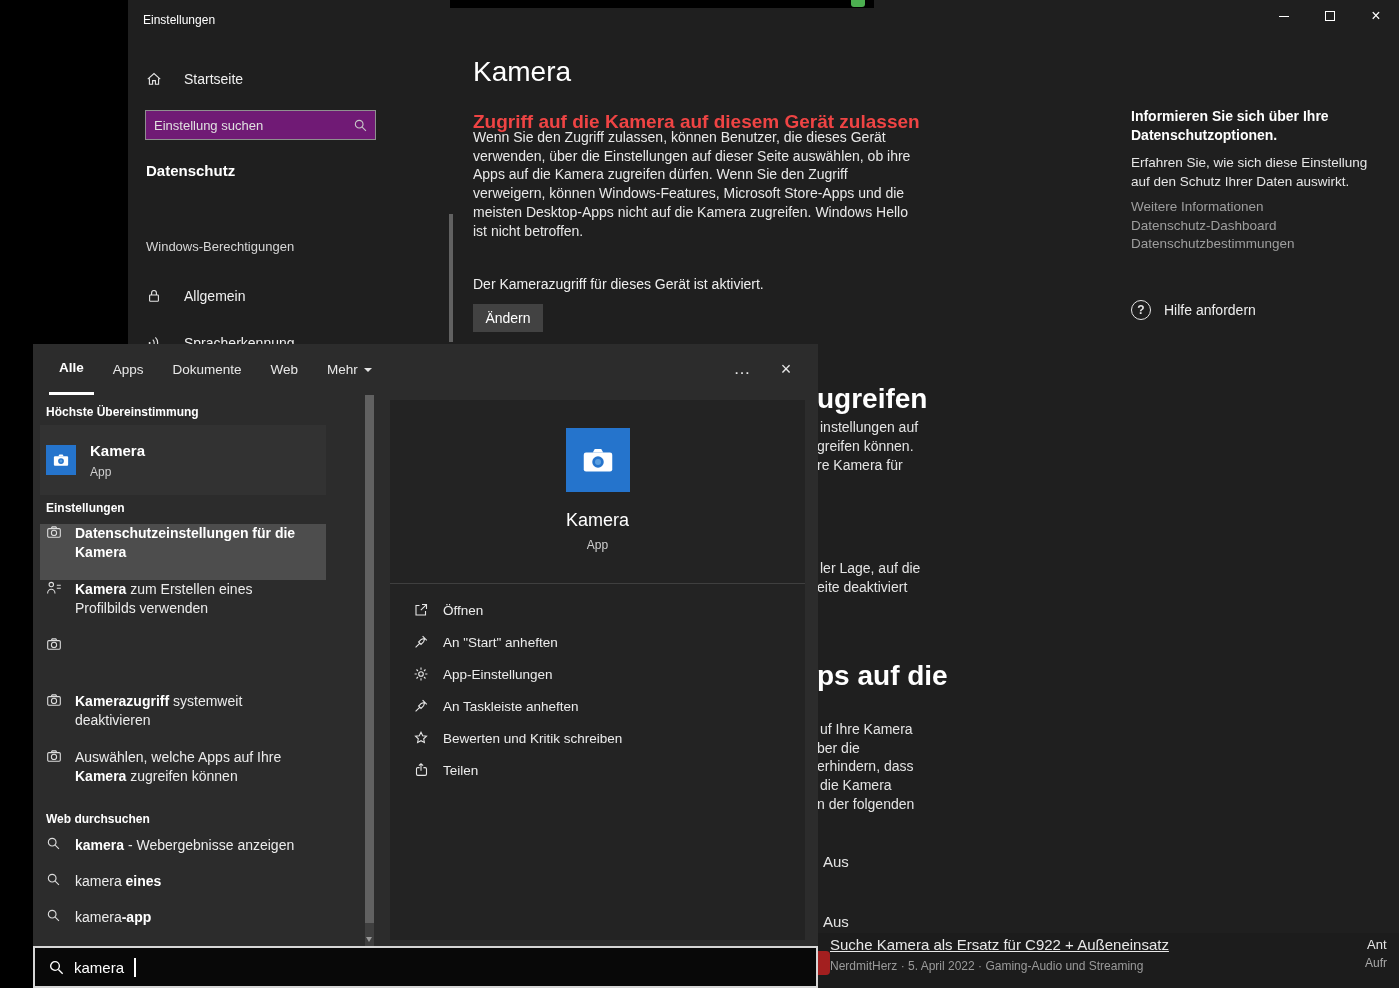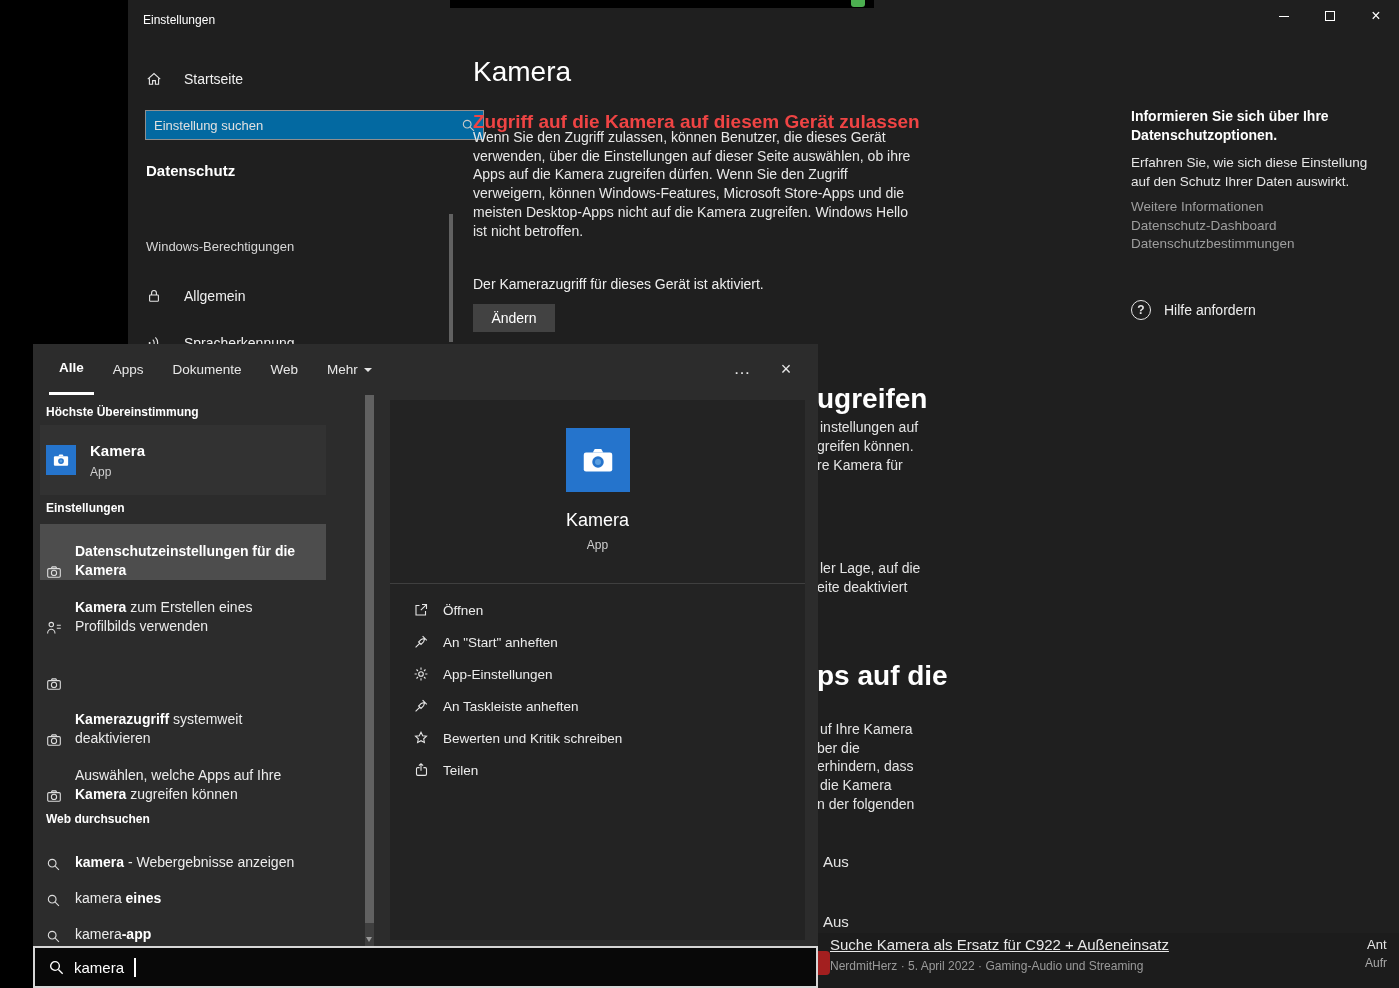--- a/index.html
+++ b/index.html
@@ -12,33 +12,33 @@
   #settings{position:absolute;left:128px;top:0;width:1271px;height:988px;background:#1f1f1f;z-index:1}
   .wtitle{position:absolute;left:15px;top:13px;font-size:12px;color:#fff}
   .win-controls{position:absolute;right:0;top:0;display:flex}
   .wbtn{width:46px;height:32px;display:flex;align-items:center;justify-content:center;background:transparent;border:none;color:#fff}
   .glyph-min{display:block;width:10px;height:1px;background:#fff}
   .glyph-max{display:block;width:10px;height:10px;border:1px solid #fff}
   .glyph-close{font-size:16px;line-height:1}
 
   .side-row{position:absolute;left:18px;display:flex;align-items:center;gap:22px;height:20px}
   .side-label{font-size:14px;color:#f0f0f0;white-space:nowrap}
-  .side-search{position:absolute;left:17px;top:110px;width:339px;height:30px;border:1px solid #8f8f8f;display:flex;align-items:center;background:#0369a1}
+  .side-search{position:absolute;left:17px;top:110px;width:231px;height:30px;border:1px solid #8f8f8f;display:flex;align-items:center;background:#701a75}
   .side-search input{flex:1;background:transparent;border:none;outline:none;color:#fff;font-size:13px;padding:0 8px;font-family:inherit}
   .side-search input::placeholder{color:#e0e0e0;opacity:1}
   .side-search-icon{width:30px;display:flex;justify-content:center}
   .side-title{position:absolute;left:18px;top:162px;font-size:15px;font-weight:bold;color:#fff}
   .side-group{position:absolute;left:18px;top:239px;font-size:13px;color:#d6d6d6}
   .sscroll{position:absolute;left:321px;top:214px;width:4px;height:128px;background:#616161}
 
   .main-title{position:absolute;left:345px;top:56px;font-size:28px;font-weight:300;color:#fff}
   .main-heading{position:absolute;left:345px;top:111px;font-size:19px;font-weight:600;color:#ef4444;width:460px}
   .main-body{position:absolute;left:345px;top:128px;width:450px;font-size:14px;line-height:18.7px;color:#e8e8e8}
   .main-status{position:absolute;left:345px;top:276px;font-size:14px;color:#eee}
-  .change-btn{position:absolute;left:345px;top:304px;width:82px;height:28px;background:#424242;border:none;color:#fff;font-size:14px;font-family:inherit}
+  .change-btn{position:absolute;left:345px;top:304px;width:70px;height:28px;background:#424242;border:none;color:#fff;font-size:14px;font-family:inherit}
 
   .aside-heading{position:absolute;left:1003px;top:107px;width:238px;font-size:14px;font-weight:bold;line-height:18.5px;color:#fff}
   .aside-desc{position:absolute;left:1003px;top:153px;width:242px;font-size:13.5px;line-height:19px;color:#e6e6e6}
   .aside-links{position:absolute;left:1003px;top:198px;font-size:13.5px;line-height:18.7px}
   .aside-links a{display:block;color:#9e9e9e;text-decoration:none}
   .help-row{position:absolute;left:1003px;top:300px;display:flex;align-items:center;gap:13px}
   .help-badge{width:20px;height:20px;border:1.4px solid #e6e6e6;border-radius:50%;display:flex;align-items:center;justify-content:center;font-size:12px;font-weight:bold;color:#e6e6e6}
   .help-label{font-size:14px;color:#eee}
 
   
@@ -68,21 +68,21 @@
   .closebtn{right:16px;font-size:18px}
 
   .list{position:absolute;left:0;top:51px;width:342px;height:551px}
   .lheader{position:absolute;left:13px;font-size:12px;font-weight:bold;color:#fff}
   .bestrow{position:absolute;left:7px;top:30px;width:325px;height:70px;display:flex;align-items:center;z-index:0}
   .bestrow::before{content:'';position:absolute;left:0;top:0;bottom:0;width:286px;background:#323232;z-index:-1}
   .tile-sm{width:30px;height:30px;background:#2574cc;display:flex;align-items:center;justify-content:center;margin:0 14px 0 6px}
   .besttitle{font-size:15px;font-weight:bold;color:#fff}
   .bestsub{font-size:12px;color:#cfcfcf;margin-top:6px}
 
-  .srow,.wrow{position:absolute;left:7px;width:386px;display:flex;align-items:flex-end;z-index:0}
+  .srow,.wrow{position:absolute;left:7px;width:386px;display:flex;align-items:flex-start;z-index:0}
   .srow{height:56px}
   .wrow{height:36px}
   .srow.selected::before{content:'';position:absolute;left:0;top:0;bottom:0;width:286px;background:#4d4d4d;z-index:-1}
   .ricon{width:16px;margin:0 13px 0 6px;flex:none}
   .rtext{width:240px;font-size:14px;line-height:19px;color:#ececec}
   .rtext b{color:#fff}
   .chev{margin-left:auto;padding-right:8px;font-size:16px;color:#b8b8b8}
 
   .lscroll{position:absolute;left:332px;top:0;width:9px;height:551px;background:#3f3f3f}
   .lthumb{position:absolute;left:0;top:0;width:9px;height:528px;background:#616161}

